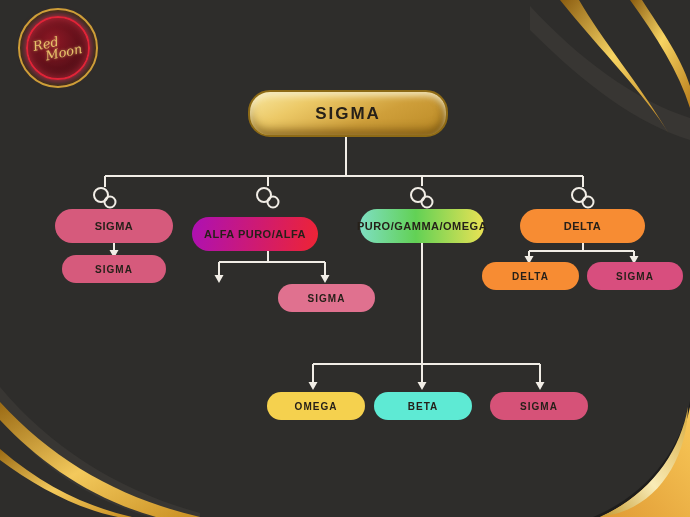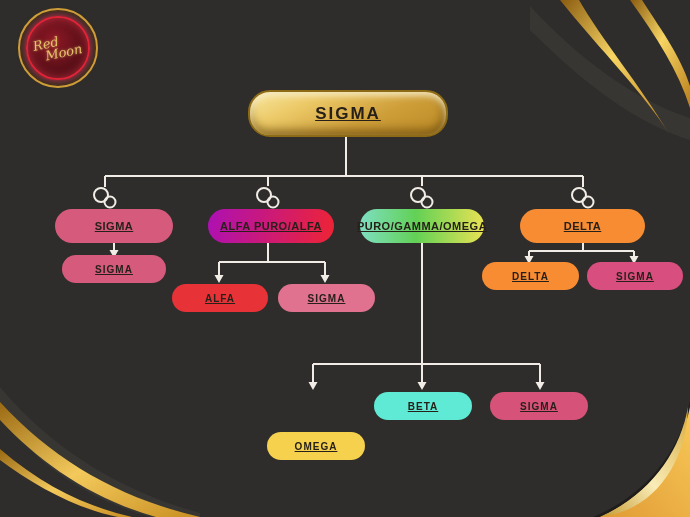--- a/index.html
+++ b/index.html
@@ -27,41 +27,41 @@
   .logo-text{
     color:#e7c26a;font-family:"DejaVu Serif", serif;font-style:italic;
     font-size:13px;line-height:12px;transform:rotate(-12deg);
     text-shadow:0 0 3px rgba(255,220,130,.6);
   }
   .logo-text .l2{display:block;margin-left:10px;}
 
   
   .pill{
     position:absolute;display:flex;align-items:center;justify-content:center;
-    color:#262019;font-weight:bold;text-align:center;text-decoration:underline;
+    color:#262019;font-weight:bold;text-align:center;
   }
   .pill-root{
     left:248px;top:90px;width:196px;height:43px;border-radius:22px;
     background:linear-gradient(155deg,#f8e7a0 0%,#ecc967 28%,#cf9f3a 62%,#b98824 100%);
     border:2px solid #8d6a16;
     box-shadow:inset 0 4px 6px rgba(255,248,214,.8), inset 0 -6px 9px rgba(92,62,8,.5), inset -5px 0 7px rgba(120,85,15,.35);
     font-size:17px;letter-spacing:2px;
   }
   .pill-l2{height:34px;top:209px;border-radius:17px;font-size:11px;letter-spacing:.5px;}
   .pill-sm{height:28px;border-radius:14px;font-size:10px;letter-spacing:1px;}
 
   .b1{left:55px;width:118px;background:#d65a7c;}
-  .b2{left:208px;width:126px;background:linear-gradient(100deg,#ad10b4 0%,#ee2434 100%);}
+  .b2{left:192px;width:126px;background:linear-gradient(100deg,#ad10b4 0%,#ee2434 100%);margin-top:8px;}
   .b3{left:360px;width:124px;background:linear-gradient(90deg,#7edec2 0%,#62d155 45%,#e9e254 100%);}
   .b4{left:520px;width:125px;background:#f78c33;}
 
   .c-b1-sigma {left:62px; top:255px;width:104px;background:#d65a7c;}
   .c-b2-alfa  {left:172px;top:284px;width:96px; background:#e73338;}
   .c-b2-sigma {left:278px;top:284px;width:97px; background:#e0718f;}
-  .c-b3-omega {left:267px;top:392px;width:98px; background:#f5d14e;margin-top:40px;}
+  .c-b3-omega {left:267px;top:392px;width:98px; background:#f5d14e;}
   .c-b3-beta  {left:374px;top:392px;width:98px; background:#5eead4;}
   .c-b3-sigma {left:490px;top:392px;width:98px; background:#d65278;}
   .c-b4-delta {left:482px;top:262px;width:97px; background:#f78c33;}
   .c-b4-sigma {left:587px;top:262px;width:96px; background:#d84e7e;}
 </style>
 </head>
 <body>
 
 <div class="stage">
 
@@ -150,21 +150,20 @@
   </svg>
 
   <div class="pill pill-root">SIGMA</div>
 
   <div class="pill pill-l2 b1">SIGMA</div>
   <div class="pill pill-l2 b2">ALFA PURO/ALFA</div>
   <div class="pill pill-l2 b3">PURO/GAMMA/OMEGA</div>
   <div class="pill pill-l2 b4">DELTA</div>
 
   <div class="pill pill-sm c-b1-sigma">SIGMA</div>
-  <div class="pill pill-sm c-b2-alfa">ALFA</div>
   <div class="pill pill-sm c-b2-sigma">SIGMA</div>
   <div class="pill pill-sm c-b3-omega">OMEGA</div>
   <div class="pill pill-sm c-b3-beta">BETA</div>
   <div class="pill pill-sm c-b3-sigma">SIGMA</div>
   <div class="pill pill-sm c-b4-delta">DELTA</div>
   <div class="pill pill-sm c-b4-sigma">SIGMA</div>
 
 </div>
 
 </body></html>

